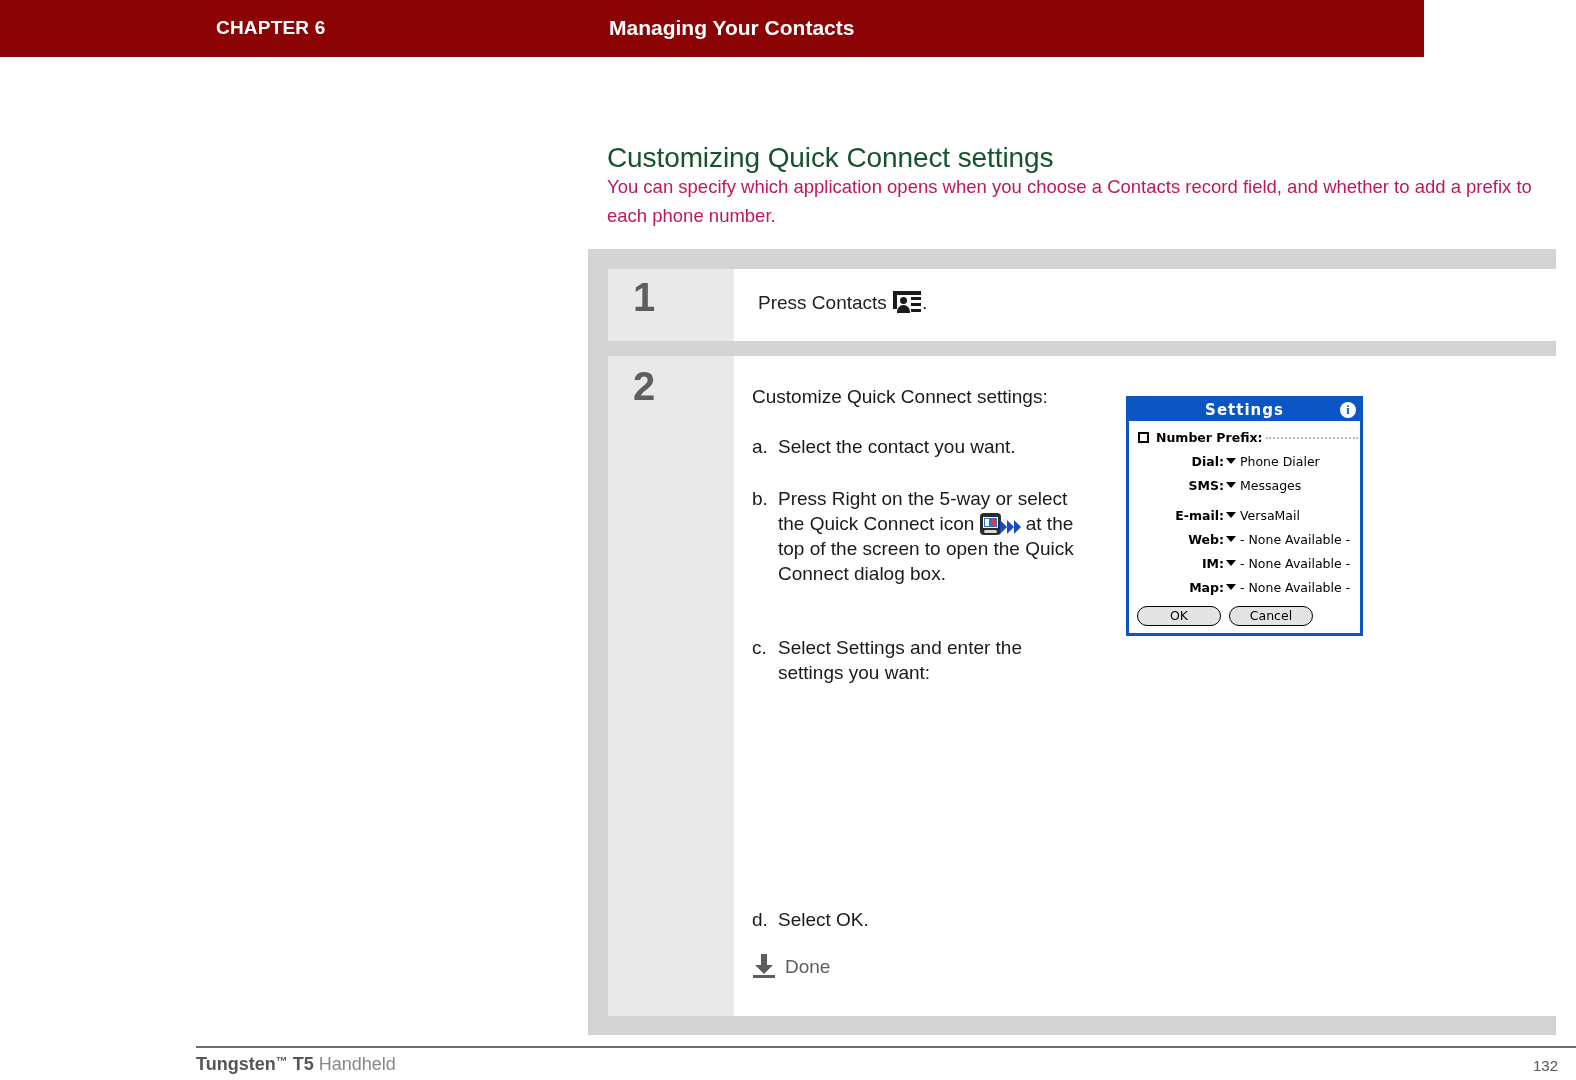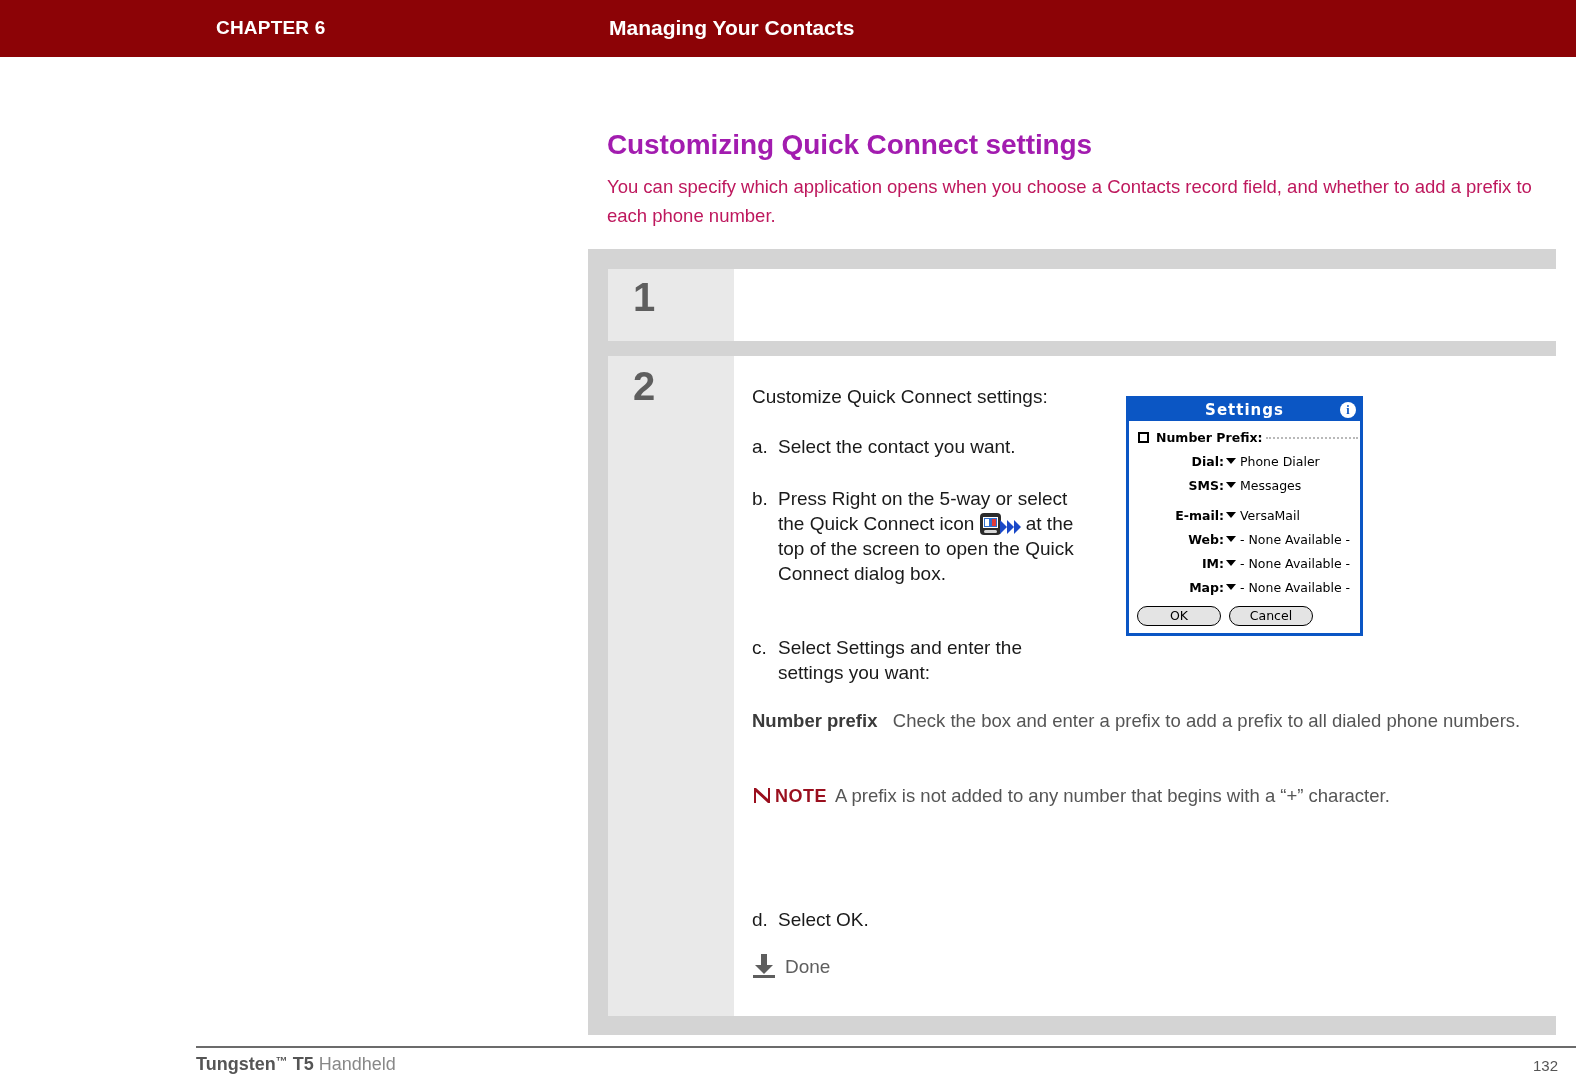--- a/index.html
+++ b/index.html
@@ -12,21 +12,21 @@
     height: 1080px;
     position: relative;
     font-family: "Liberation Sans", sans-serif;
     overflow: hidden;
   }
 
   
   .header-band {
     position: absolute;
     left: 0; top: 0;
-    width: 1576px; height: 57px;
+    width: 1424px; height: 57px;
     background: #8c0306;
   }
   .header-chapter {
     position: absolute;
     left: 216px; top: 17px;
     font-size: 19px;
     font-weight: bold;
     color: #ffffff;
     letter-spacing: 0.2px;
   }
@@ -34,24 +34,24 @@
     position: absolute;
     left: 609px; top: 16px;
     font-size: 21px;
     font-weight: bold;
     color: #ffffff;
   }
 
   
   .section-heading {
     position: absolute;
-    left: 607px; top: 129px;
+    left: 607px; top: 142px;
     font-size: 28px;
-    font-weight: bold;
-    color: #a21caf;
+    font-weight: normal;
+    color: #14532d;
     letter-spacing: -0.1px;
   }
   .section-intro {
     position: absolute;
     left: 607px; top: 172px;
     width: 952px;
     font-size: 18.5px;
     line-height: 29px;
     color: #be185d;
   }
@@ -428,20 +428,23 @@
 
 <div class="section-heading">Customizing Quick Connect settings</div>
 <div class="section-intro">You can specify which application opens when you choose a Contacts record field, and whether to add a prefix to each phone number.</div>
 
 <div class="steps-panel">
 
   <div class="step-row row1">
     <div class="step-num-box">
       <span class="step-num">1</span>
     </div>
+    <div class="step-body">
+      <div class="step1-text"><span>Press Contacts </span><span class="icon-contacts"><span class="frame"></span><span class="frame-l"></span><span class="head"></span><span class="shoulders"></span><span class="line1"></span><span class="line2"></span><span class="line3"></span></span><span>.</span></div>
+    </div>
   </div>
 
   <div class="step-row row2">
     <div class="step-num-box">
       <span class="step-num">2</span>
     </div>
     <div class="step-body">
 
       <div class="s2-lead">Customize Quick Connect settings:</div>
 
@@ -456,31 +459,21 @@
             <span class="dev-outer"></span><span class="dev-screen"></span><span class="dev-sq1"></span><span class="dev-sq2"></span><span class="dev-btm"></span>
             <span class="chev c1"></span><span class="chev c2"></span><span class="chev c3"></span>
           </span><span>at the top of the screen to open the Quick Connect dialog box.</span></span>
       </div>
 
       <div class="s2-c">
         <span class="lbl">c.</span>
         <span class="txt">Select Settings and enter the settings you want:</span>
       </div>
 
-      <div class="desc-block db-prefix">
-        <b>Number prefix</b>&nbsp;&nbsp;&nbsp;<span>Check the box and enter a prefix to add a prefix to all dialed phone numbers.</span>
-      </div>
-
-      <div class="desc-block db-note">
-        <span class="note-glyph">
-          <svg width="20" height="19" viewBox="0 0 20 19" aria-hidden="true">
-            <path d="M2 2 L2 17 L4 17 L4 6 L16 17 L18 17 L18 2 L16 2 L16 13 L4 2 Z" fill="#9a0f1e"></path>
-          </svg>
-        </span><span class="note-mark">NOTE</span><span>A prefix is not added to any number that begins with a “+” character.</span>
-      </div>
+
 
 
       <div class="s2-d">
         <span class="lbl">d.</span><span>Select OK.</span>
       </div>
 
       <div class="done-row">
         <span class="icon-download"><span class="shaft"></span><span class="headv"></span><span class="base"></span></span><span>Done</span>
       </div>
 

